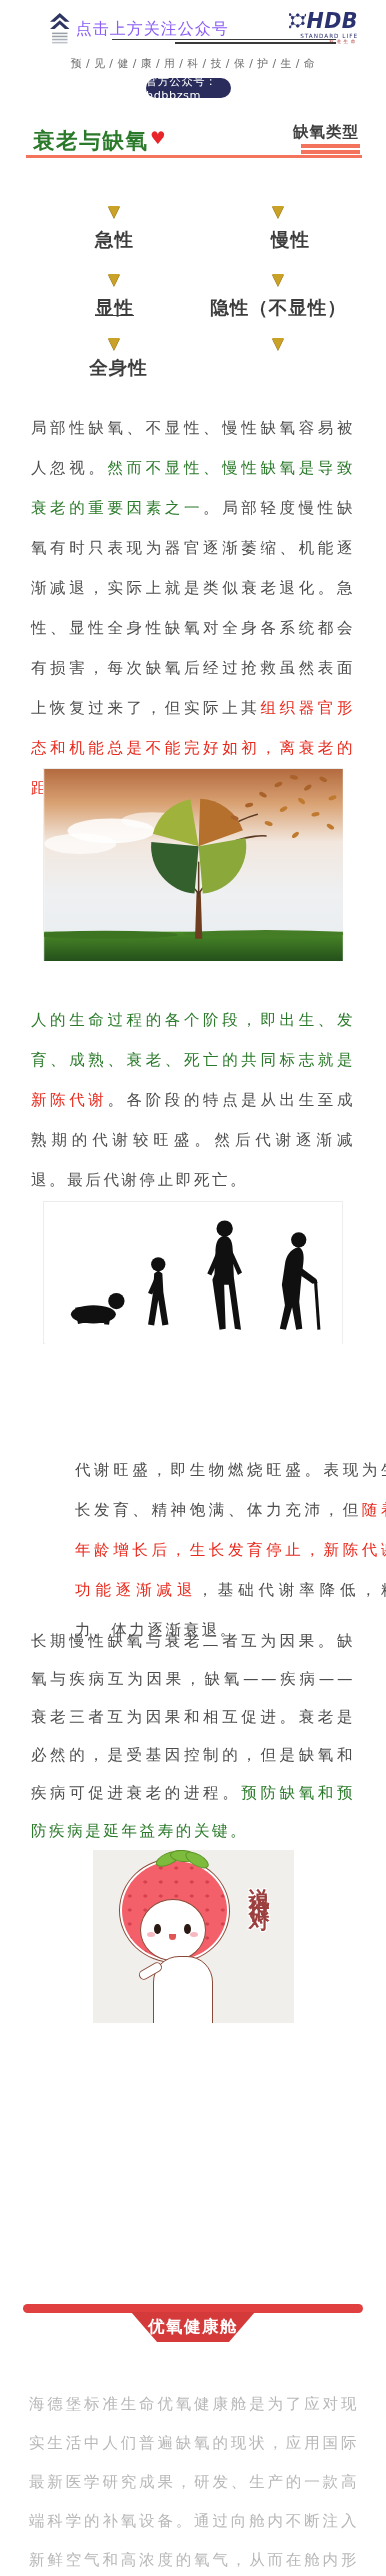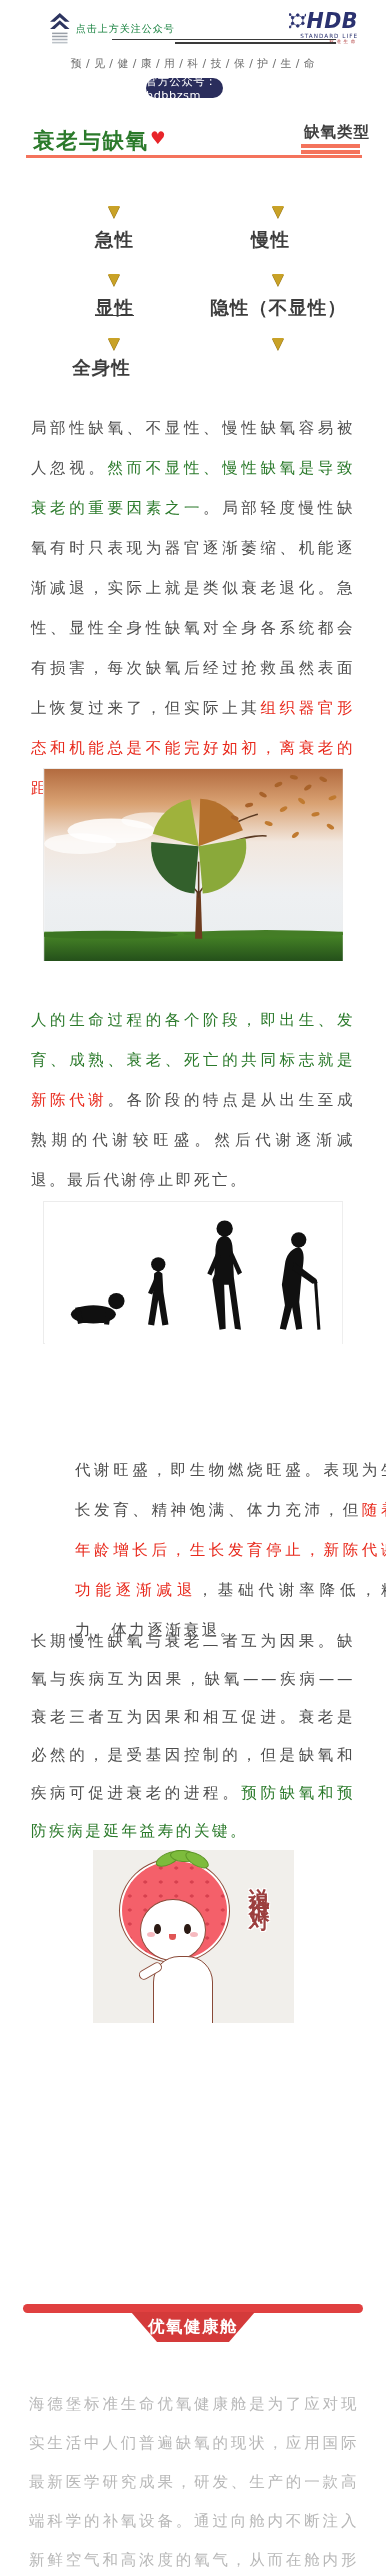--- a/index.html
+++ b/index.html
@@ -1,35 +1,35 @@
 <!DOCTYPE html>
 <html style="font-size:8.2px"><head>
 <meta charset="utf-8">
 <style>
   html,body{margin:0;padding:0;background:#ffffff;}
   body{font-family:"DejaVu Sans","Liberation Sans",sans-serif;}
   #page{position:relative;width:386px;height:3157px;background:#fff;overflow:hidden;margin:0 auto;}
   .abs{position:absolute;}
   
   .follow-row{left:49px;top:13.4px;display:flex;align-items:center;}
-  .follow-text{font-size:10px;color:#15803d;margin-left:5.2px;letter-spacing:1px;}
+  .follow-text{font-size:16px;color:#8b5cf6;margin-left:5.2px;letter-spacing:1px;}
   .logo-wrap{right:28px;top:11.3px;text-align:right;}
   .logo-line1{display:flex;align-items:center;}
   .logo-hdb{font-size:20.6px;font-weight:bold;font-style:italic;color:#2b3270;letter-spacing:0.5px;line-height:1;}
   .logo-sub{font-size:5.7px;color:#2b3270;letter-spacing:1px;margin-top:1px;}
   .logo-sub-cn{font-size:4.6px;color:#b03a3a;letter-spacing:2.6px;margin-top:0.5px;}
   .hdr-rule1{left:112px;top:39px;width:224px;height:1px;background:#3a3a3a;}
   .hdr-rule2{left:175px;top:42px;width:161px;height:1.5px;background:#3a3a3a;}
   .tagline{left:0;top:57px;width:386px;text-align:center;font-size:10.8px;color:#6b6b6b;letter-spacing:0.5px;}
-  .pill{left:146px;top:78px;width:77px;height:19.6px;background:#2a2d5c;border-radius:10.3px;color:#fff;
+  .pill{left:146px;top:78px;width:85px;height:19.6px;background:#2a2d5c;border-radius:10.3px;color:#fff;
         font-size:11.3px;display:flex;align-items:center;justify-content:center;letter-spacing:0.5px;}
   
   .art-title{left:33px;top:126px;font-size:21.6px;font-weight:bold;color:#2b7a2b;letter-spacing:1.5px;}
   .heart{left:150px;top:128px;font-size:17.5px;color:#e8252a;}
-  .sec-label{right:16px;top:122px;font-size:15.5px;font-weight:bold;color:#404040;letter-spacing:1px;}
+  .sec-label{right:27px;top:122px;font-size:15.5px;font-weight:bold;color:#404040;letter-spacing:1px;}
   .sec-bar1{left:301px;top:144px;width:59px;height:3.6px;background:#f4735c;}
   .sec-bar2{left:301px;top:150px;width:59px;height:3.6px;background:#f4735c;}
   .title-rule{left:26px;top:155px;width:336px;height:2.6px;background:#f4735c;}
   
   .tg-arrow{width:62px;text-align:center;font-size:15.5px;color:#c9a227;text-shadow:0 0.5px 0 #8f6f12;}
   .tg-label{width:165px;text-align:center;font-size:18.5px;font-weight:bold;color:#3d3d3d;letter-spacing:1px;}
   
   .para{font-size:15.5px;line-height:40px;letter-spacing:2.6px;text-align:justify;width:324px;left:31px;color:#4d4d4d;}
   .seg-gray{color:#4d4d4d;}
   .seg-green{color:#2b7a2b;}
@@ -112,30 +112,30 @@
   <div class="abs art-title">衰老与缺氧</div>
   <div class="abs heart">♥</div>
   <div class="abs sec-label">缺氧类型</div>
   <div class="abs sec-bar1"></div>
   <div class="abs sec-bar2"></div>
   <div class="abs title-rule"></div>
 
   <div class="abs tg-arrow" style="left:83px;top:202px;">▼</div>
   <div class="abs tg-arrow" style="left:247px;top:202px;">▼</div>
   <div class="abs tg-label" style="left:32px;top:227px;">急性</div>
-  <div class="abs tg-label" style="left:188px;top:227px;">慢性</div>
+  <div class="abs tg-label" style="left:208px;top:227px;">慢性</div>
 
   <div class="abs tg-arrow" style="left:83px;top:270px;">▼</div>
   <div class="abs tg-arrow" style="left:247px;top:270px;">▼</div>
   <div class="abs tg-label" style="left:32px;top:295px;text-decoration:underline;">显性</div>
   <div class="abs tg-label" style="left:196px;top:295px;">隐性（不显性）</div>
 
   <div class="abs tg-arrow" style="left:83px;top:334px;">▼</div>
   <div class="abs tg-arrow" style="left:247px;top:334px;">▼</div>
-  <div class="abs tg-label" style="left:19px;top:355px;">全身性</div>
+  <div class="abs tg-label" style="left:36px;top:355px;">全身性</div>
 
   <p class="abs para" style="top:392px;"><span class="seg-gray">局部性缺氧、不显性、慢性缺氧容易被人忽视。</span><span class="seg-green">然而不显性、慢性缺氧是导致衰老的重要因素之一</span><span class="seg-gray">。局部轻度慢性缺氧有时只表现为器官逐渐萎缩、机能逐渐减退，实际上就是类似衰老退化。急性、显性全身性缺氧对全身各系统都会有损害，每次缺氧后经过抢救虽然表面上恢复过来了，但实际上其</span><span class="seg-red">组织器官形态和机能总是不能完好如初，离衰老的距离要近了很多。</span></p>
 
   <div class="abs img-frame" style="left:43px;top:768px;width:300px;height:193px;">
     <svg width="299" height="192" viewBox="0 0 580 373">
       <defs>
         <linearGradient id="sky" x1="0" y1="0" x2="0" y2="1">
           <stop offset="0" stop-color="#b36b3f"></stop>
             <stop offset="0.18" stop-color="#d9a273"></stop>
           <stop offset="0.38" stop-color="#f2e7de"></stop>

